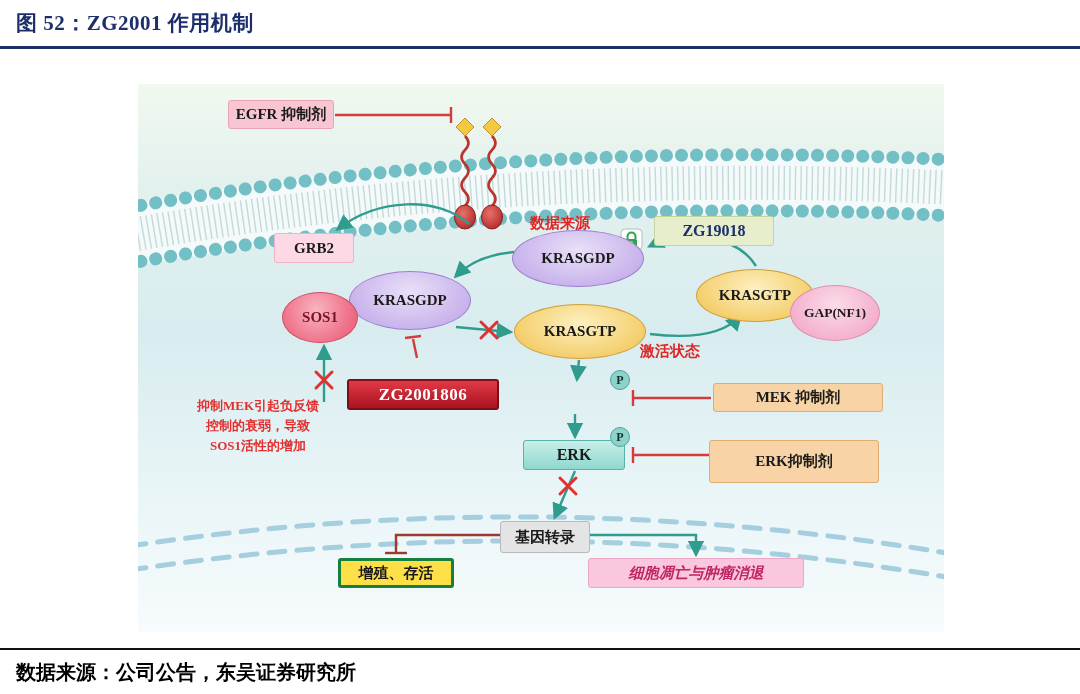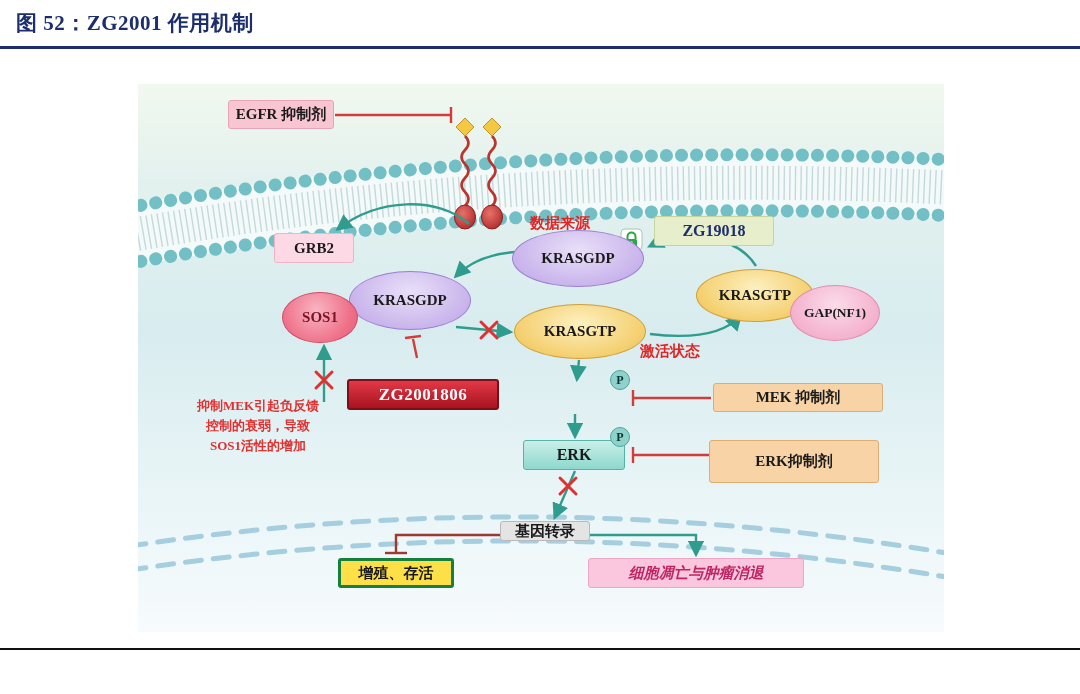--- a/index.html
+++ b/index.html
@@ -183,23 +183,24 @@
     <div class="pdot" style="left:472px; top:343px;">P</div>
 
     <div class="box inh-box" style="left:571px; top:356px; width:170px; height:43px;">ERK抑制剂</div>
 
     <div class="note" style="left:36px; top:312px; width:168px;">
       <div>抑制MEK引起负反馈</div>
       <div>控制的衰弱，导致</div>
       <div>SOS1活性的增加</div>
     </div>
 
-    <div class="box gene-box" style="left:362px; top:437px; width:90px; height:20px;">基因转录</div>
+    <div class="box gene-box" style="left:362px; top:437px; width:90px; height:32px;">基因转录</div>
 
     <div class="box prolif-box" style="left:200px; top:474px; width:116px; height:30px;">增殖、存活</div>
 
     <div class="box apop-box" style="left:450px; top:474px; width:216px; height:30px;font-style:italic;">细胞凋亡与肿瘤消退</div>
 
   </div>
 
   <div class="footer-rule"></div>
+  <div class="fig-source">数据来源：公司公告，东吴证券研究所</div>
 
 </div>
 
 </body></html>

